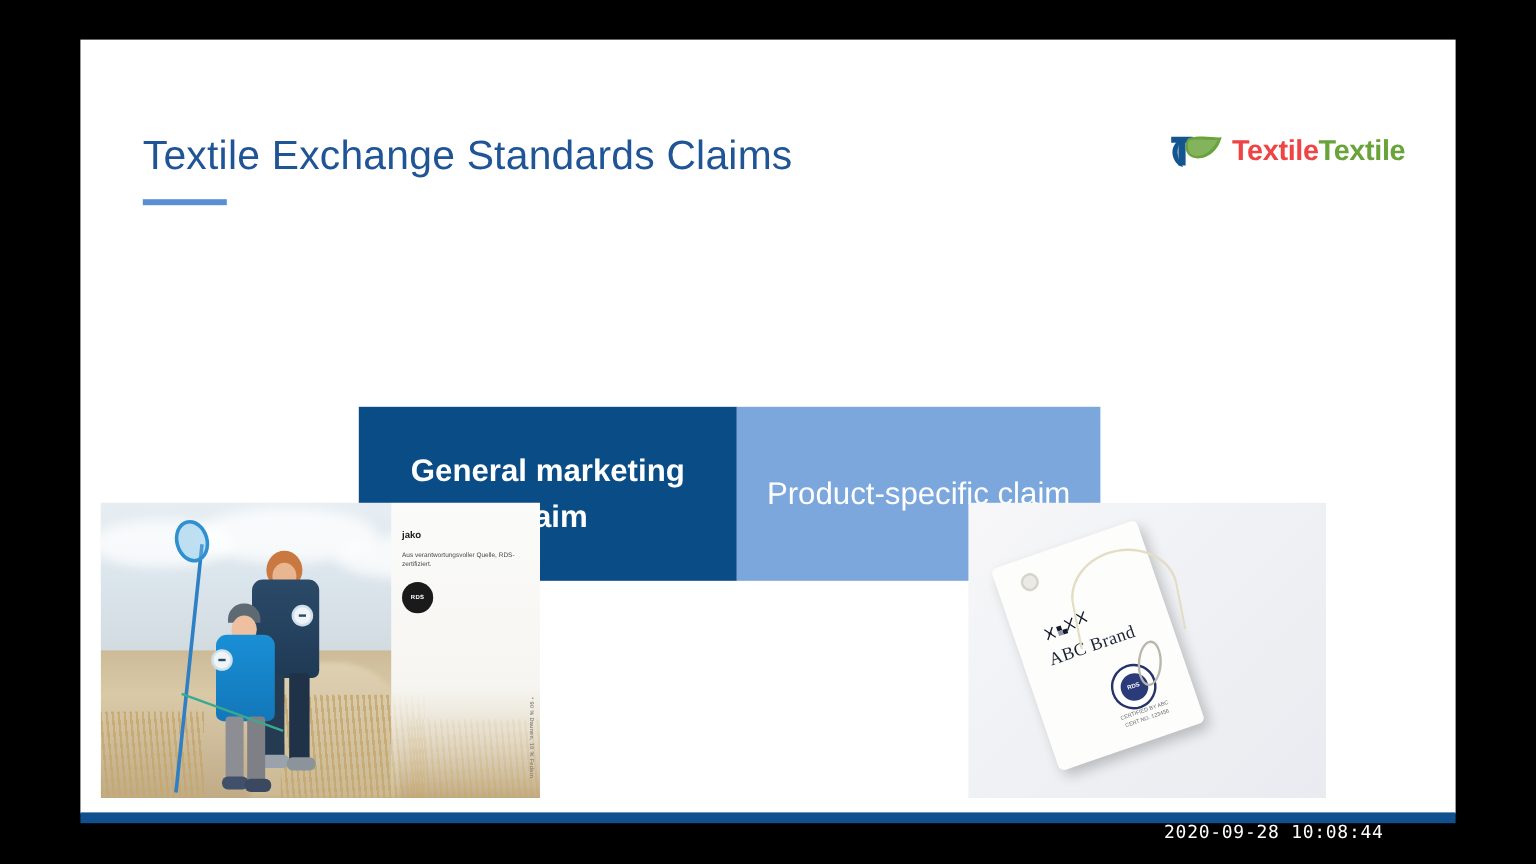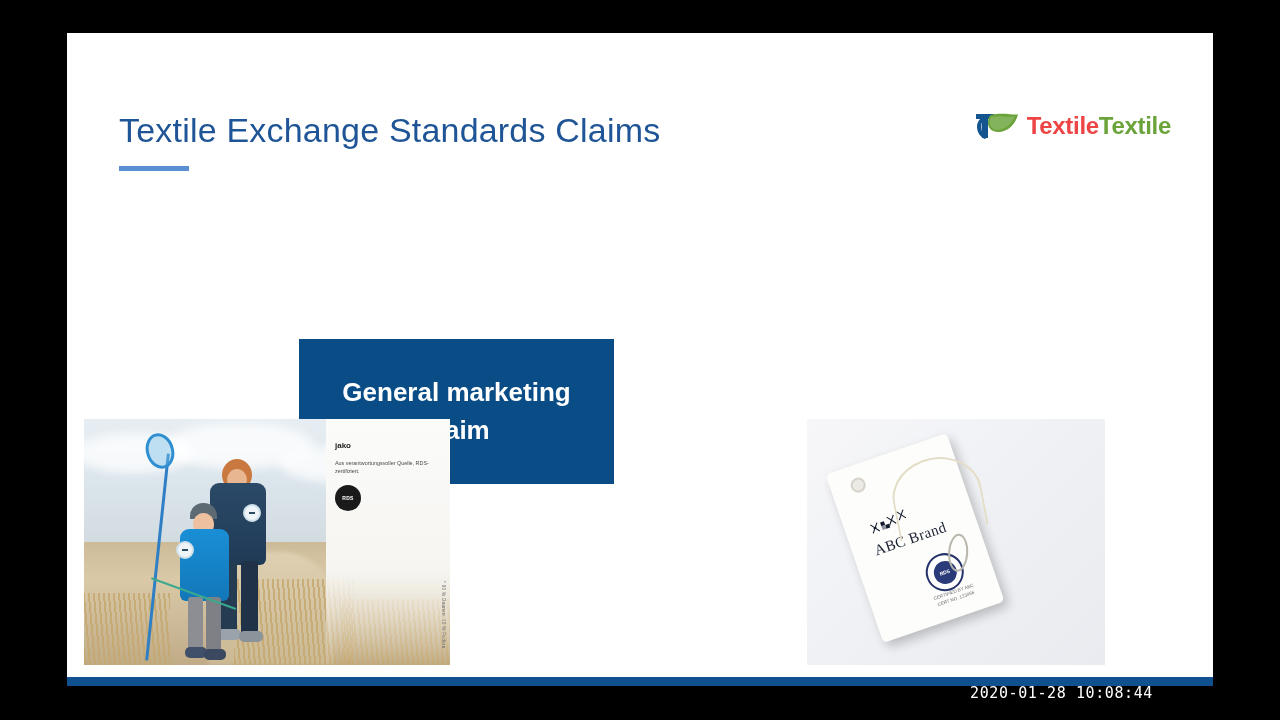--- a/index.html
+++ b/index.html
@@ -124,20 +124,23 @@
       <div id="logo-text">
         <span class="t1">Textile</span><span class="t2">Textile</span>
       </div>
     </div>
 
 
     <div id="claim-row">
       <div id="claim-general" class="claim-box">
         <span>General marketing claim</span>
       </div>
+      <div id="claim-product" class="claim-box">
+        <span>Product-specific claim</span>
+      </div>
     </div>
 
     <div id="photo-left">
       <div class="sky"></div>
       <div class="cloud" style="left:-10px;top:14px;width:120px;height:40px;"></div>
       <div class="cloud" style="left:80px;top:4px;width:150px;height:46px;"></div>
       <div class="cloud" style="left:195px;top:26px;width:140px;height:38px;"></div>
       <div class="sand"></div>
       <div class="dune-path"></div>
       <div class="grass" style="left:0;width:86px;height:72px;"></div>
@@ -201,15 +204,15 @@
         <div id="tag-ring"></div>
         <div id="tag-string"></div>
       </div>
     </div>
 
   </div>
 
   <div id="progress-track">
     <div id="progress-fill" style="width: 100%; background: rgb(16, 80, 143);"></div>
   </div>
-  <div id="timestamp">2020-01-28  10:08:44</div>
+  <div id="timestamp">2020-09-28  10:08:44</div>
 
 </div>
 
 </body></html>

